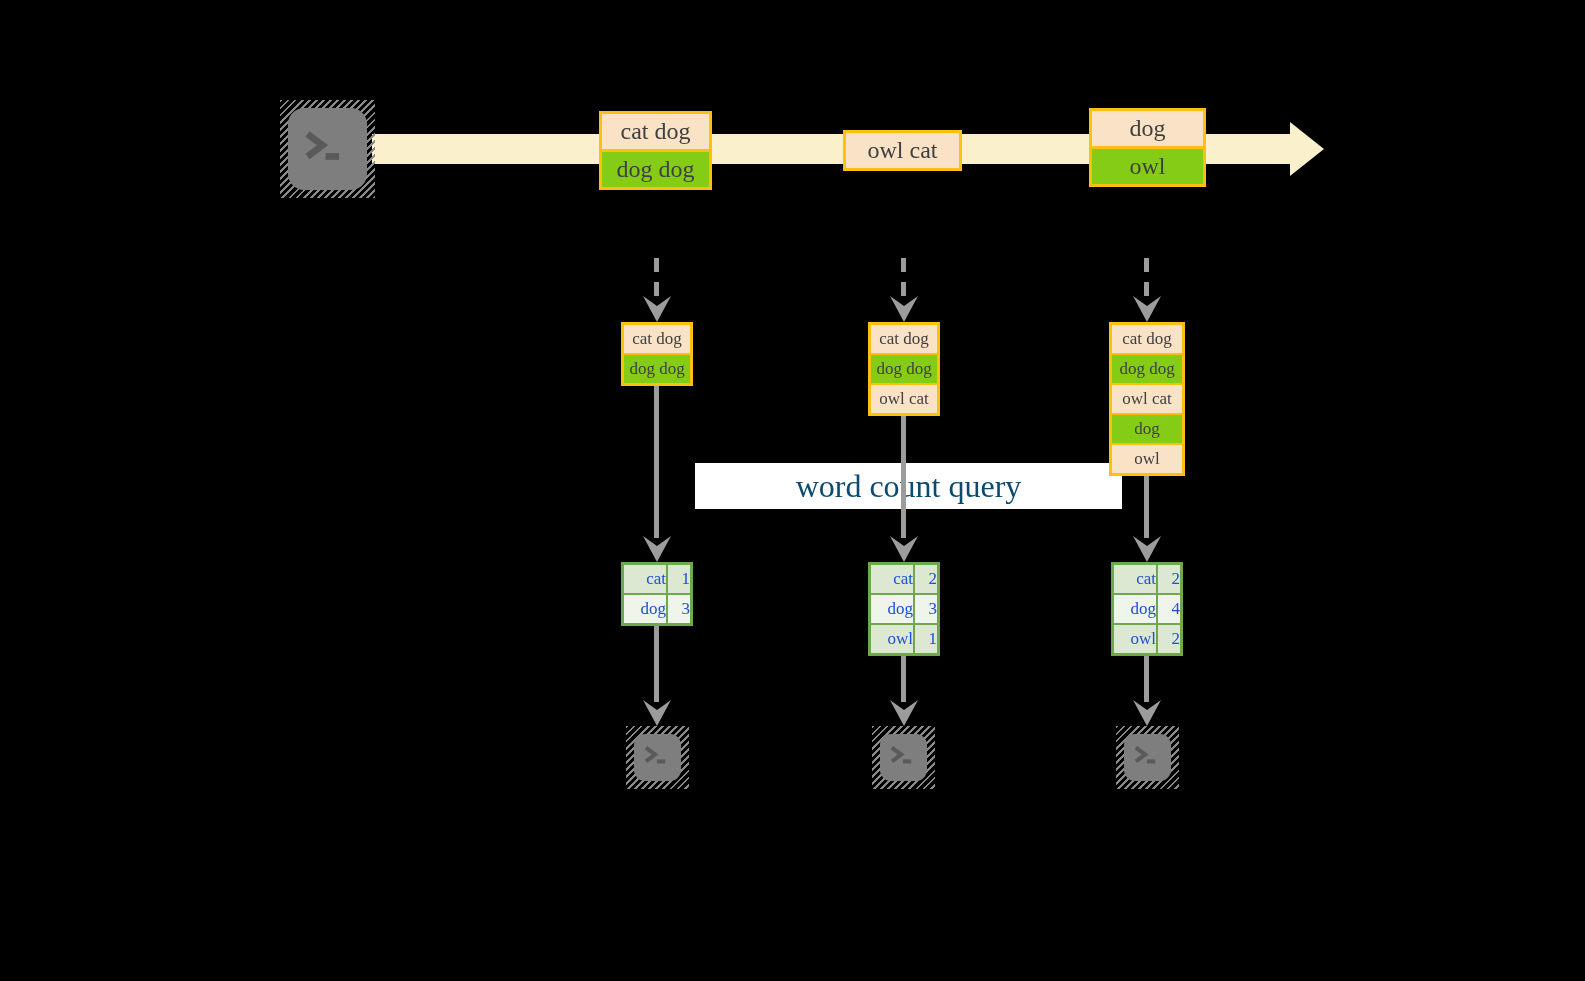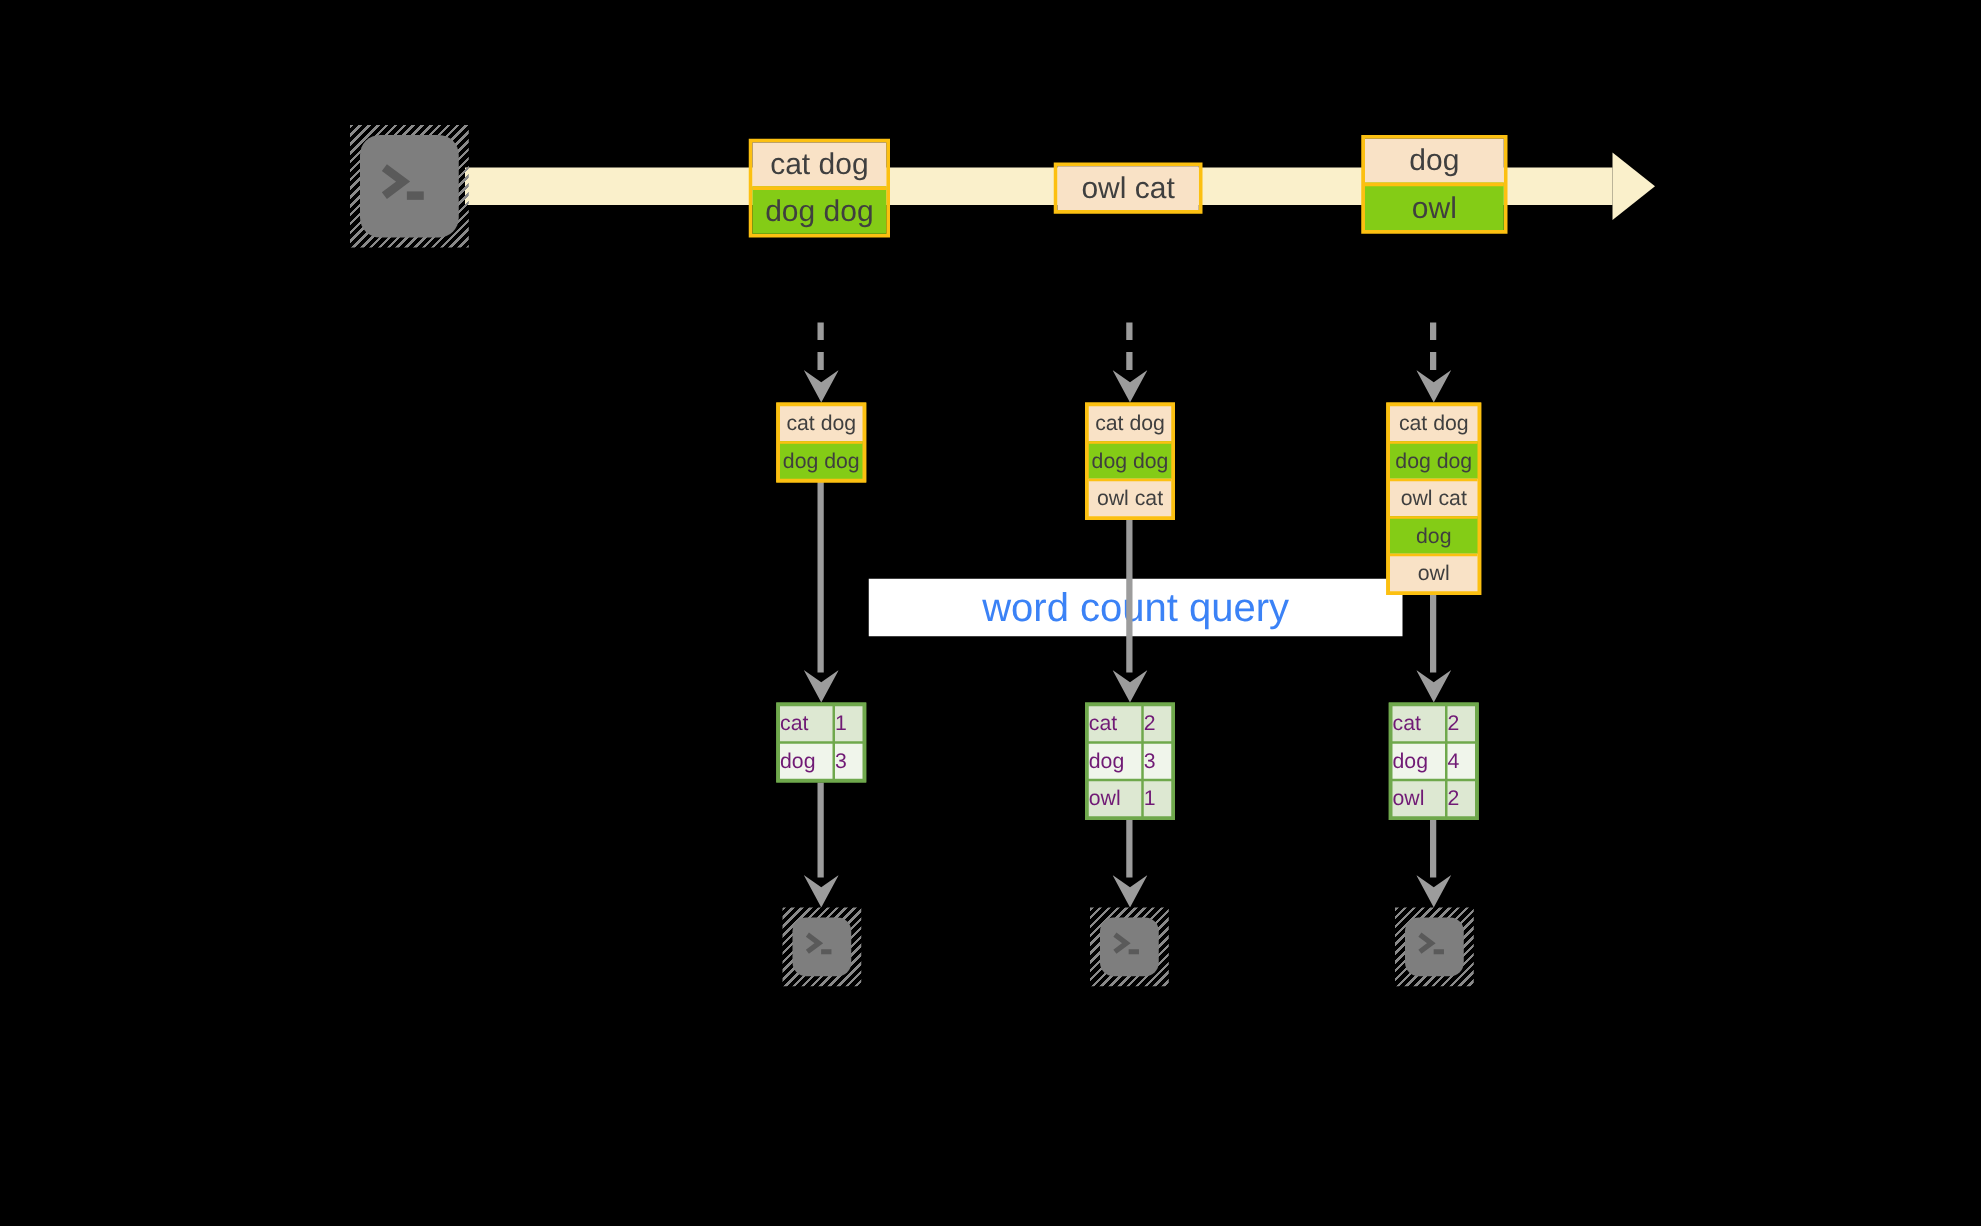--- a/index.html
+++ b/index.html
@@ -1,18 +1,18 @@
 <!DOCTYPE html>
 <html><head>
 <meta charset="utf-8">
 <style>
   html,body{margin:0;padding:0;background:#000;}
   #canvas{
     position:relative;width:1585px;height:981px;background:#000000;
-    font-family:Liberation Sans, sans-serif;overflow:hidden;
+    font-family:Liberation Serif, serif;overflow:hidden;
   }
   .abs{position:absolute;}
 
   
   .stream-band{background:#FAF0CB;z-index:2;}
   .stream-head{
     width:0;height:0;z-index:2;
     border-left:34px solid #FAF0CB;
     border-top:27px solid transparent;
     border-bottom:27px solid transparent;
@@ -43,29 +43,29 @@
   }
   .vline{width:5px;background:#9C9C9C;z-index:6;}
   .ahead{
     width:28px;height:26px;background:#9C9C9C;z-index:6;
     clip-path:polygon(0 0,50% 38%,100% 0,50% 100%);
   }
 
   
   .label-band{
     background:#FFFFFF;z-index:5;text-align:center;
-    height:46px;line-height:46px;font-size:32px;color:#3b82f6;
+    height:46px;line-height:46px;font-size:32px;color:#0c4a6e;
   }
 
   
   .gtable{border:3px solid #6FA84C;z-index:7;box-sizing:border-box;background:#6FA84C;}
   .trow{display:flex;height:28px;}
   .trow + .trow{margin-top:2px;}
   .tcell{
-    line-height:28px;text-align:left;font-size:17px;color:#701a75;white-space:nowrap;
+    line-height:28px;text-align:right;font-size:17px;color:#1d4ed8;white-space:nowrap;
   }
   .cell-word{width:42px;}
   .cell-count{width:22px;margin-left:2px;}
 
   
   .term{
     z-index:4;box-sizing:border-box;padding:8px;
     background:repeating-linear-gradient(135deg,#8A8A8A 0 2px,transparent 2px 5px);
   }
   .term-inner{position:relative;width:100%;height:100%;background:#7E7E7E;}

